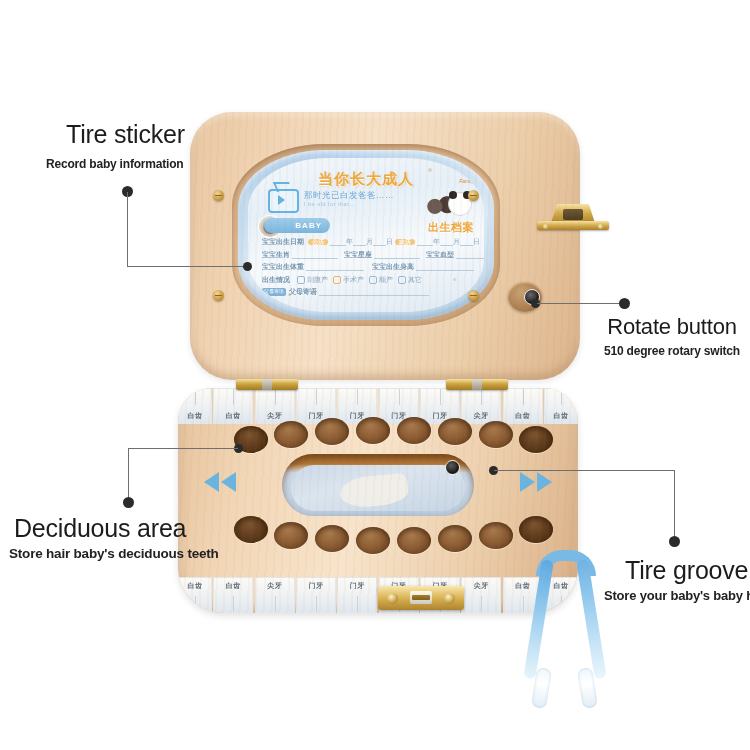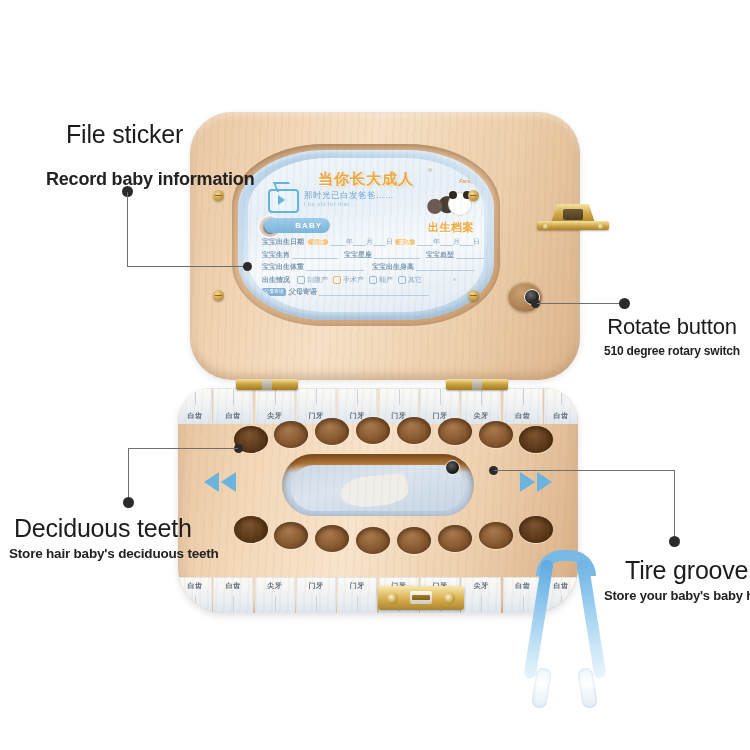--- a/index.html
+++ b/index.html
@@ -12,21 +12,21 @@
 
   
   .callout{position:absolute;}
   .callout .title{color:#1c1c1c;font-weight:400;white-space:nowrap;letter-spacing:-.2px;}
   .callout .sub{color:#222;font-weight:700;white-space:nowrap;letter-spacing:-.2px;}
   .callout.left{text-align:left;}
   .callout.right{text-align:center;}
 
   .c-file{left:66px;top:120px;}
   .c-file .title{font-size:25px;}
-  .c-file .sub{font-size:18px;margin-top:20px;margin-left:-20px;}
+  .c-file .sub{font-size:12px;margin-top:8px;margin-left:-20px;}
 
   .c-rot{left:604px;top:314px;}
   .c-rot .title{font-size:22px;}
   .c-rot .sub{font-size:12px;margin-top:4px;}
 
   .c-dec{left:14px;top:514px;}
   .c-dec .title{font-size:25px;}
   .c-dec .sub{font-size:13.5px;margin-top:3px;margin-left:-5px;}
 
   .c-tire{left:604px;top:556px;}
@@ -506,31 +506,31 @@
   <span class="lead h" style="left:128px;top:448px;width:110px;"></span>
   <span class="lead v" style="left:128px;top:448px;height:54px;"></span>
   <span class="dot" style="left:123px;top:497px;"></span>
 
   <span class="dot sm" style="left:489px;top:466px;"></span>
   <span class="lead h" style="left:494px;top:470px;width:181px;"></span>
   <span class="lead v" style="left:674px;top:470px;height:71px;"></span>
   <span class="dot" style="left:669px;top:536px;"></span>
 
   <div class="callout left c-file">
-    <div class="title">File sticker</div>
+    <div class="title">Tire sticker</div>
     <div class="sub">Record baby information</div>
   </div>
 
   <div class="callout right c-rot">
     <div class="title">Rotate button</div>
     <div class="sub">510 degree rotary switch</div>
   </div>
 
   <div class="callout left c-dec">
-    <div class="title">Deciduous teeth</div>
+    <div class="title">Deciduous area</div>
     <div class="sub">Store hair baby's deciduous teeth</div>
   </div>
 
   <div class="callout right c-tire">
     <div class="title">Tire groove</div>
     <div class="sub">Store your baby's baby hair</div>
   </div>
 
 </div>
 

